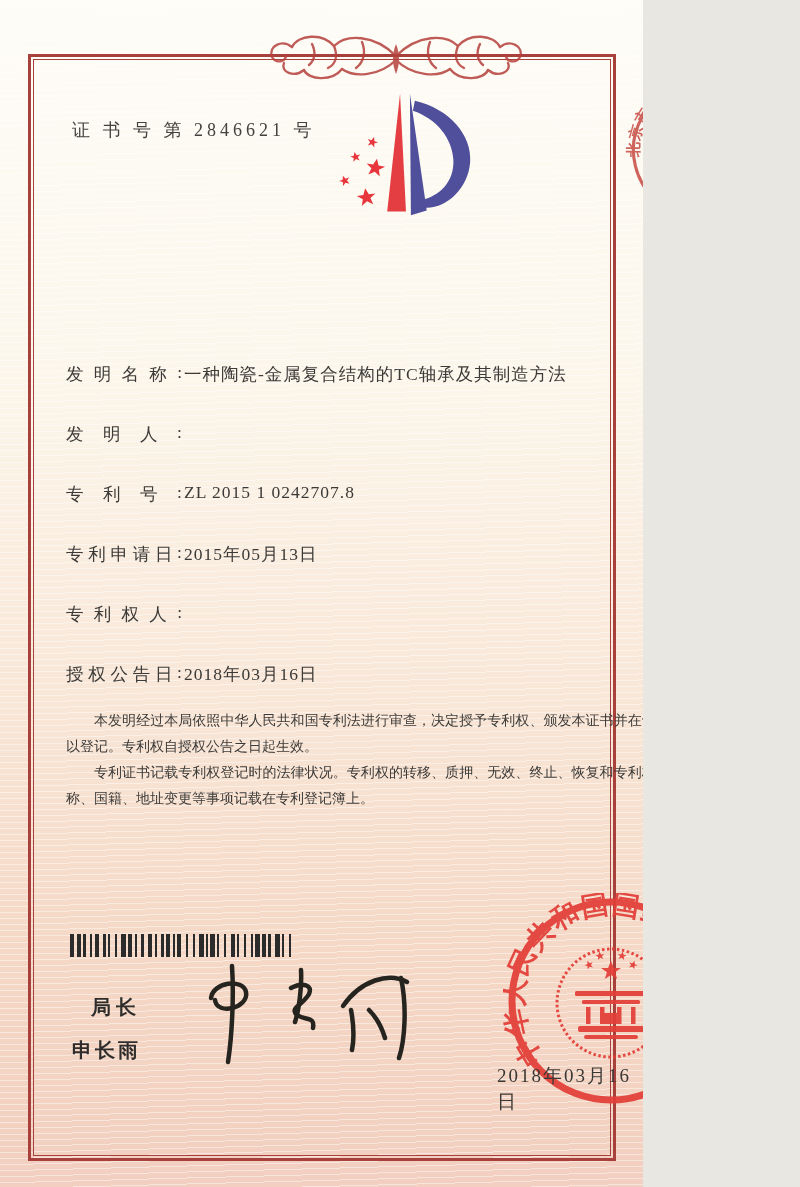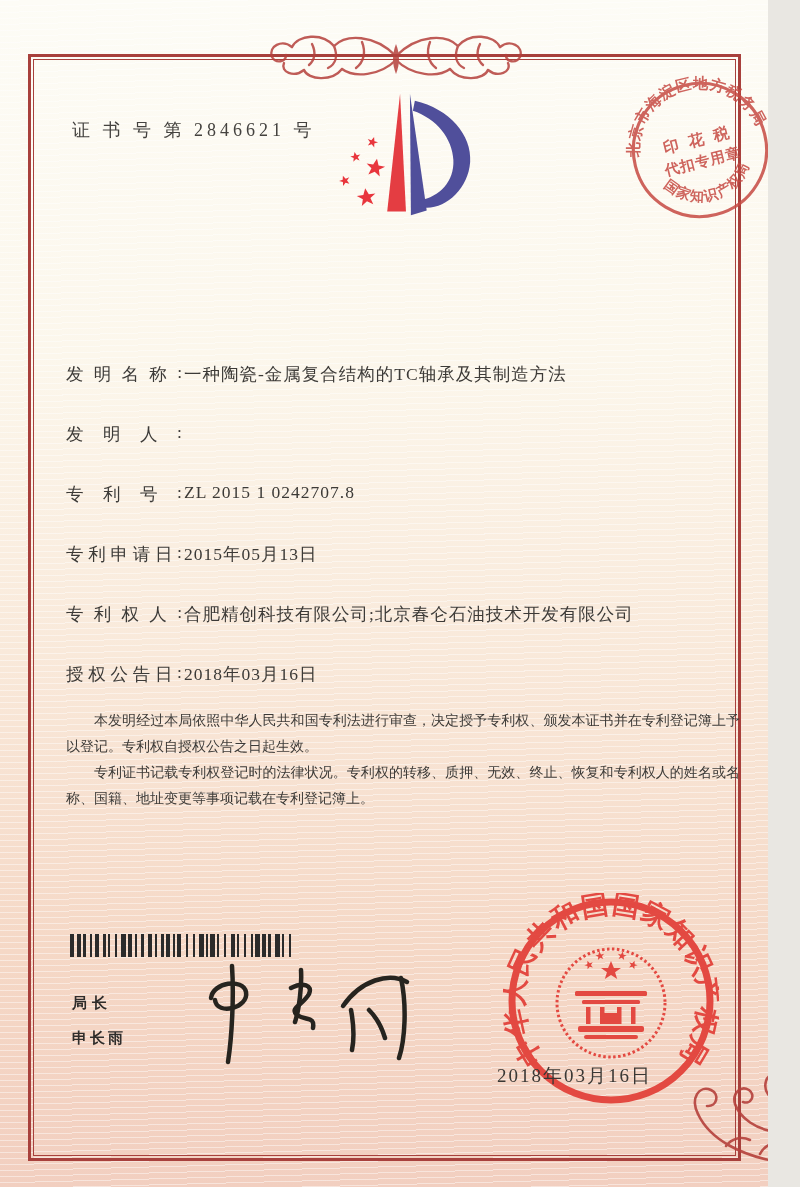--- a/index.html
+++ b/index.html
@@ -1,17 +1,17 @@
 <!DOCTYPE html>
 <html><head>
 <meta charset="utf-8">
 <style>
   html,body{margin:0;padding:0;background:#e9e7e2;}
   .page{
-    position:relative;width:768px;height:1187px;overflow:hidden;
+    position:relative;width:643px;height:1187px;overflow:hidden;
     font-family:"Liberation Serif","DejaVu Serif",serif;color:#3a3a3a;
     background:
       repeating-linear-gradient(178.5deg, rgba(255,255,255,.45) 0 1px, rgba(255,255,255,0) 1px 6px),
       linear-gradient(180deg,#fdfcf6 0%,#fcf7ec 30%,#f9e9da 55%,#f5d8c6 80%,#f2cfc0 100%);
   }
   .frame-outer{
     position:absolute;left:28px;top:54px;right:27px;bottom:26px;
     border:3px solid #a8403c;
   }
   .frame-inner{
@@ -36,21 +36,21 @@
     font-size:14px;line-height:1.85;color:#3c3a37;text-align:justify;
   }
   .paras p{margin:0;text-indent:2em;}
   .barcode{
     position:absolute;left:70px;top:934px;width:223px;height:23px;
     display:flex;align-items:stretch;
   }
   .barcode span{display:block;height:100%;}
   .bar{background:#2b2b2b;}
   .gap{background:transparent;}
-  .signer{position:absolute;left:72px;top:994px;font-size:15px;letter-spacing:5px;color:#2f2d2b;font-weight:600;}
+  .signer{position:absolute;left:72px;top:994px;font-size:20px;letter-spacing:5px;color:#2f2d2b;font-weight:600;text-align:right;}
   .signer .name{margin-top:16px;letter-spacing:3px;}
   .signature{position:absolute;left:185px;top:958px;width:260px;height:120px;}
   .big-seal{position:absolute;left:503px;top:893px;width:216px;height:216px;opacity:.93;}
   .issue-date{position:absolute;left:497px;top:1063px;font-size:19px;letter-spacing:2px;color:#3a3835;}
   .ornament-top{position:absolute;left:262px;top:26px;width:268px;height:64px;}
   .ornament-corner{position:absolute;left:680px;top:1068px;width:112px;height:98px;}
   svg text{font-family:"Liberation Serif","DejaVu Serif",serif;}
 </style>
 </head>
 <body>
@@ -156,21 +156,20 @@
       <span class="fvalue">2015年05月13日</span>
     </div>
     <div class="frow">
       <span class="flabel justify-label">
           <span>专</span>
           <span>利</span>
           <span>权</span>
           <span>人</span>
           <span>:</span>
         </span>
-      <span class="fvalue">合肥精创科技有限公司;北京春仑石油技术开发有限公司</span>
     </div>
     <div class="frow">
       <span class="flabel justify-label">
           <span>授</span>
           <span>权</span>
           <span>公</span>
           <span>告</span>
           <span>日</span>
           <span>:</span>
         </span>

